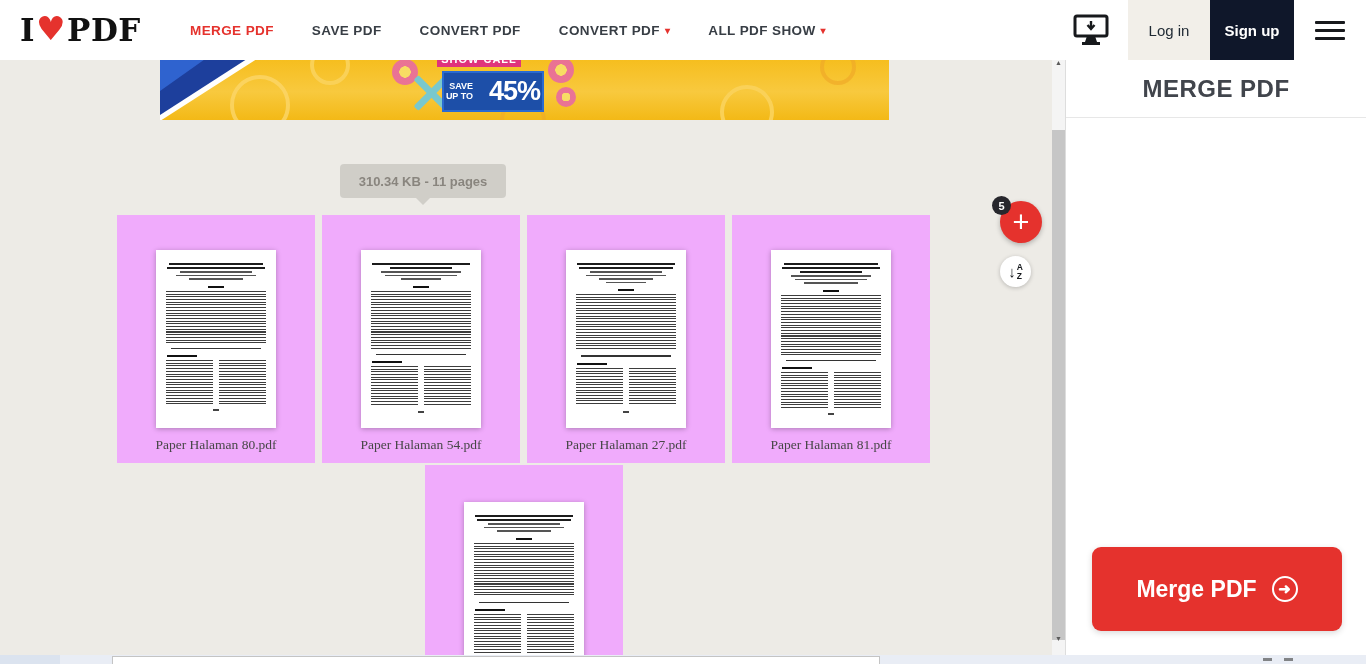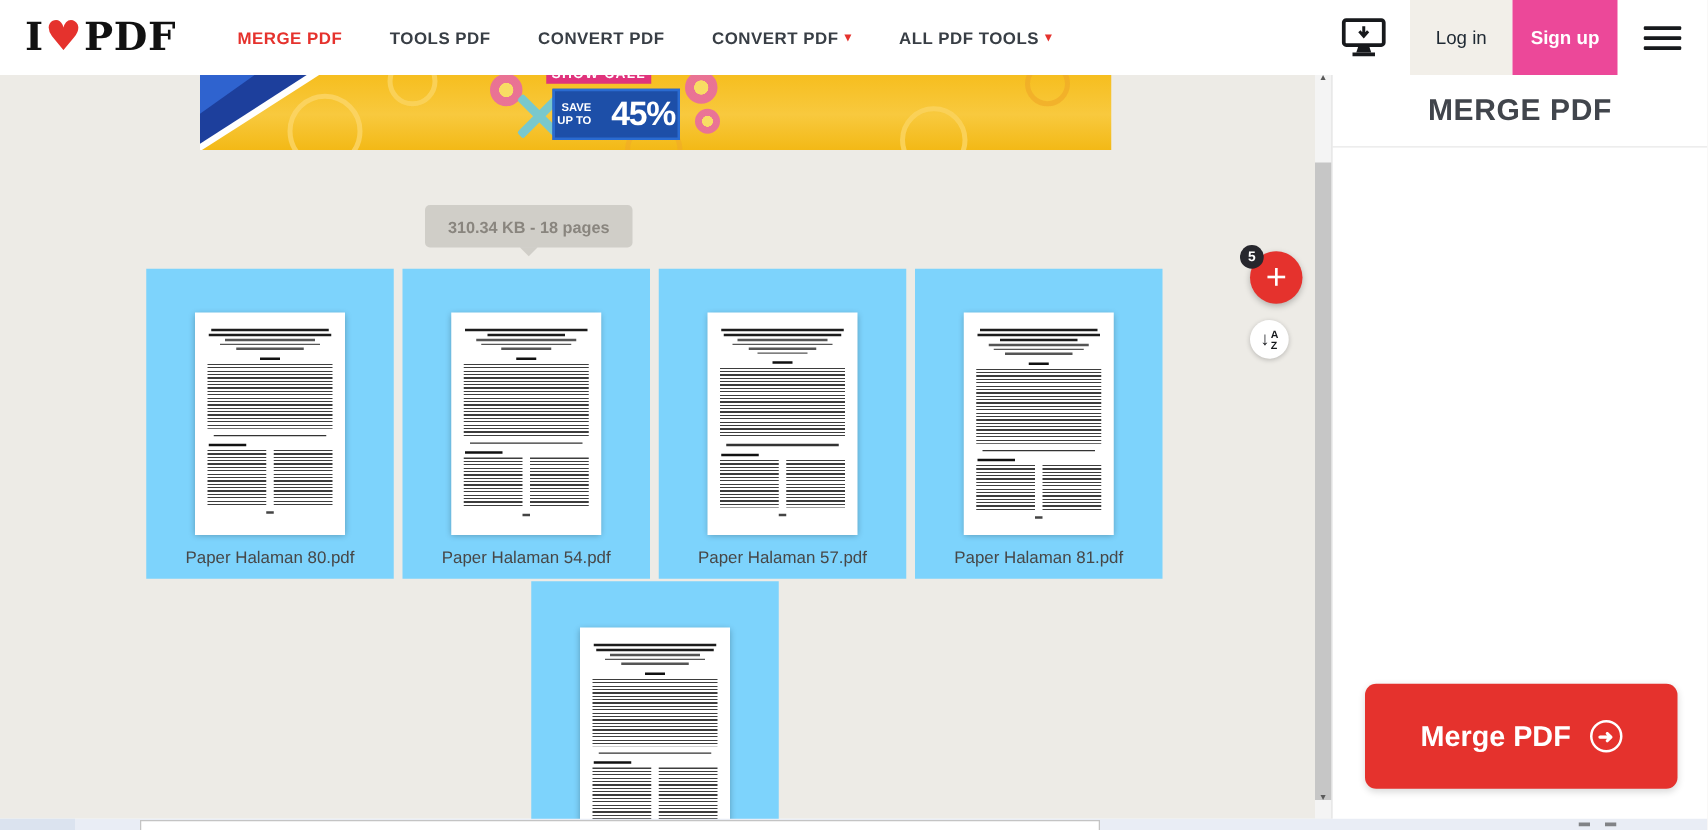--- a/index.html
+++ b/index.html
@@ -11,21 +11,21 @@
   .header { position:absolute; left:0; top:0; width:1366px; height:60px; background:#fff; z-index:30; }
   .logo { position:absolute; left:20px; top:0; height:60px; display:flex; align-items:center; cursor:pointer; font-family:"DejaVu Serif", serif; font-weight:700; font-size:31px; color:#111; letter-spacing:.5px; }
   .logo .heart { color:#e5322d; font-size:33px; margin:0 1px 4px 1px; font-family:"DejaVu Sans", sans-serif; }
   .nav { position:absolute; left:190px; top:0; height:60px; display:flex; align-items:center; gap:38px; }
   .nav a { text-decoration:none; font-size:13.5px; font-weight:700; letter-spacing:.4px; color:#383e45; cursor:pointer; display:flex; align-items:center; gap:5px; }
   .nav a.active { color:#e5322d; }
   .caret { font-size:10px; color:#e5322d; }
   .hdr-right { position:absolute; right:0; top:0; height:60px; display:flex; align-items:stretch; }
   .monitor-btn { width:74px; display:flex; align-items:center; justify-content:center; cursor:pointer; }
   .login-btn { width:82px; background:#f2efe9; display:flex; align-items:center; justify-content:center; font-size:15px; color:#1f2933; cursor:pointer; }
-  .signup-btn { width:84px; background:#ec4899; display:flex; align-items:center; justify-content:center; font-size:15px; font-weight:700; color:#fff; cursor:pointer; }
+  .signup-btn { width:84px; background:#0f172a; display:flex; align-items:center; justify-content:center; font-size:15px; font-weight:700; color:#fff; cursor:pointer; }
   .burger { width:72px; display:flex; flex-direction:column; align-items:center; justify-content:center; gap:5px; cursor:pointer; }
   .burger span { width:30px; height:3px; background:#17191c; border-radius:1px; }
 
   
   .main { position:absolute; left:0; top:60px; width:1065px; height:595px; background:#edebe6; }
 
   
   .banner { position:absolute; left:160px; top:-3px; width:729px; height:63px; cursor:pointer; overflow:hidden;
             background:linear-gradient(180deg,#f6bd1c 0%,#f8c93e 55%,#f3b916 100%); }
   .swirl { position:absolute; border:4px solid rgba(250,210,90,.95); border-radius:50%; }
@@ -48,21 +48,21 @@
   .flower { position:absolute; width:26px; height:26px; border-radius:50%; background:radial-gradient(circle,#f8e06a 0 30%, #e86aa0 32% 100%); opacity:.9; }
   .fl1 { left:232px; top:2px; } .fl2 { left:388px; top:0px; } .fl3 { left:396px; top:30px; width:20px; height:20px;}
   .cta { position:absolute; left:545px; top:8px; width:180px; height:38px; background:#c14121; color:#fff; font-size:14.5px; display:flex; align-items:center; justify-content:center; cursor:pointer; }
 
   
   .tooltip { position:absolute; left:340px; top:104px; width:166px; height:34px; background:rgba(128,122,114,.26); border-radius:4px; display:flex; align-items:center; justify-content:center; z-index:5; }
   .tooltip .tip-text { font-size:13px; font-weight:700; color:rgba(78,73,66,.55); }
   .tooltip:after { content:""; position:absolute; left:50%; bottom:-7px; margin-left:-7px; border-left:7px solid transparent; border-right:7px solid transparent; border-top:7px solid rgba(128,122,114,.26); }
 
   
-  .card { position:absolute; width:198px; height:248px; background:#7dd3fc; cursor:grab; }
+  .card { position:absolute; width:198px; height:248px; background:#f0abfc; cursor:grab;font-family:Liberation Serif, serif; }
   .card .page { position:absolute; left:39px; top:35px; width:120px; height:178px; background:#fff; box-shadow:0 1px 5px rgba(0,0,0,.28); padding:13px 9px 8px 9px; }
   .card .fname { position:absolute; left:0; bottom:10px; width:100%; text-align:center; font-size:13.5px; color:#474747; }
   .c1 { left:117px; top:155px; } .c2 { left:322px; top:155px; } .c3 { left:527px; top:155px; } .c4 { left:732px; top:155px; }
   .c5 { left:425px; top:405px; height:250px; }
   .c5 .page { top:37px; }
 
   
   .tl { height:2px; background:#1c1c1c; margin:0 auto 2px auto; }
   .tl1 { width:92%; } .tl2 { width:97%; } .tl3 { width:60%; }
   .al { height:1.5px; background:#555; margin:2px auto 0 auto; }
@@ -115,31 +115,31 @@
     <div class="logo">
       <span>I</span>
         <span class="heart">♥</span>
         <span>PDF</span>
     </div>
     <nav class="nav">
       <a class="active">
           <span>MERGE PDF</span>
         </a>
       <a>
-          <span>TOOLS PDF</span>
+          <span>SAVE PDF</span>
         </a>
       <a>
           <span>CONVERT PDF</span>
         </a>
       <a>
           <span>CONVERT PDF</span>
           <span class="caret">▾</span>
         </a>
       <a>
-          <span>ALL PDF TOOLS</span>
+          <span>ALL PDF SHOW</span>
           <span class="caret">▾</span>
         </a>
     </nav>
     <div class="hdr-right">
       <div class="monitor-btn">
         <svg width="36" height="32" viewBox="0 0 36 32">
           <rect x="2" y="2" width="32" height="20" rx="2" fill="none" stroke="#17191c" stroke-width="3"></rect>
           <path d="M18 7 v7 M14.5 11 L18 15 L21.5 11" fill="none" stroke="#17191c" stroke-width="2.4"></path>
           <path d="M14 22 L12 28 L24 28 L22 22 Z" fill="#17191c"></path>
           <rect x="9" y="28" width="18" height="3" fill="#17191c"></rect>
@@ -178,21 +178,21 @@
           <i></i>
         </div>
       <div class="ribbon">SHOW CALL</div>
       <div class="save-box">
         <span class="save-small"><span>SAVE</span><br><span>UP TO</span></span>
         <span class="save-big">45%</span>
       </div>
     </div>
 
     <div class="tooltip">
-      <span class="tip-text">310.34 KB - 18 pages</span>
+      <span class="tip-text">310.34 KB - 11 pages</span>
     </div>
 
     <div class="card c1">
       <div class="page">
         <div class="tl tl1"></div>
           <div class="tl tl2"></div>
         <div class="al al1"></div>
           <div class="al al2"></div>
           <div class="al al3"></div>
         <div class="abshead"></div>
@@ -239,21 +239,21 @@
         <div class="abshead"></div>
         <div class="absbody dense" style="height:56px"></div>
         <div class="kwline"></div>
         <div class="sechead"></div>
         <div class="cols">
             <div class="col dense" style="height:38px"></div>
             <div class="col dense" style="height:38px"></div>
           </div>
         <div class="pageno"></div>
       </div>
-      <div class="fname">Paper Halaman 57.pdf</div>
+      <div class="fname">Paper Halaman 27.pdf</div>
     </div>
 
     <div class="card c4">
       <div class="page">
         <div class="tl tl1"></div>
           <div class="tl tl2"></div>
           <div class="tl tl3"></div>
         <div class="al al2"></div>
           <div class="al al1"></div>
           <div class="al al3"></div>

